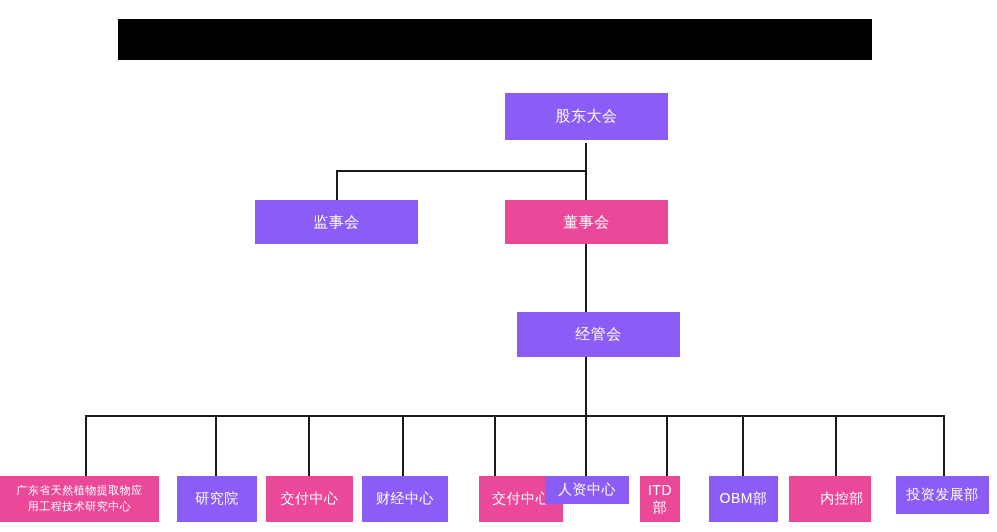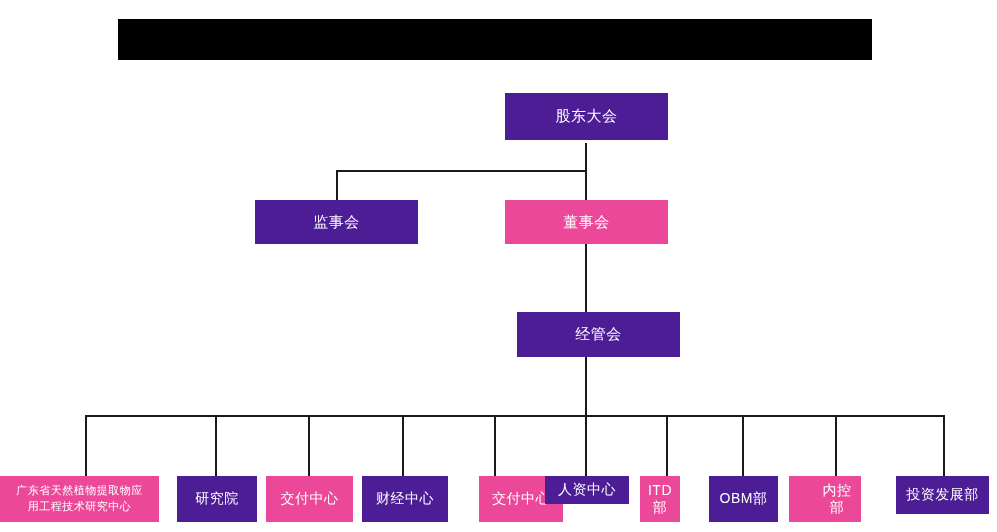--- a/index.html
+++ b/index.html
@@ -42,21 +42,21 @@
     display: flex;
     align-items: center;
     justify-content: center;
     text-align: center;
     color: #ffffff;
     box-sizing: border-box;
     line-height: 1.25;
     padding: 2px 4px;
     letter-spacing: 0.5px;
   }
-  .node.dark  { background: #4c1d95; }
+  .node.dark  { background: #8b5cf6; }
   .node.light { background: #ec4899; }
 
   .node .label {
     display: block;
     width: 100%;
     white-space: pre-line;
   }
 
   
   .lvl-top   { font-size: 15px; font-weight: 400; }
@@ -133,21 +133,21 @@
   </div>
 
   <div class="node light leaf" style="left:640px; top:476px; width:40px; height:46px;">
     <span class="label">ITD部</span>
   </div>
 
   <div class="node dark leaf" style="left:709px; top:476px; width:69px; height:46px;">
     <span class="label">OBM部</span>
   </div>
 
-  <div class="node light leaf" style="left:789px; top:476px; width:72px; height:46px;padding-left:28px;">
+  <div class="node light leaf" style="left:789px; top:476px; width:82px; height:46px;padding-left:28px;">
     <span class="label">内控部</span>
   </div>
 
   <div class="node dark leaf" style="left:896px; top:476px; width:93px; height:38px;">
     <span class="label">投资发展部</span>
   </div>
 
 </div>
 
 </body></html>

